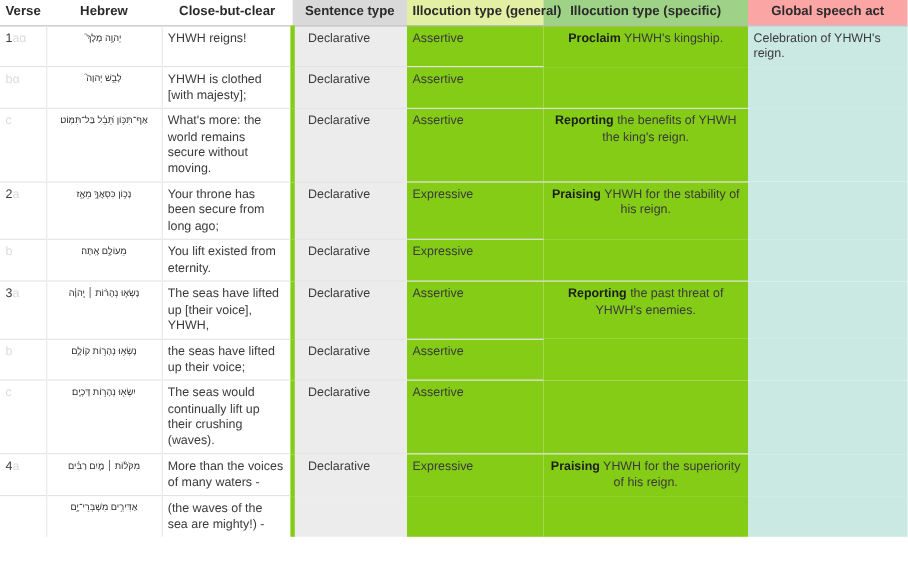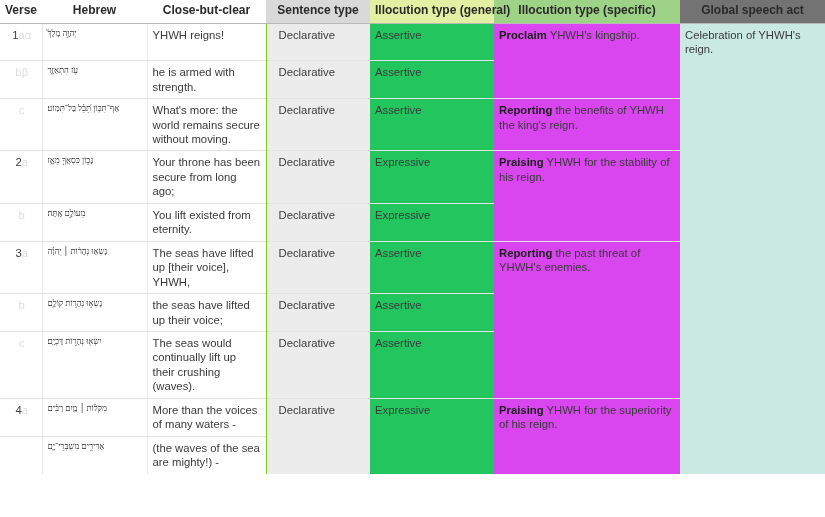--- a/index.html
+++ b/index.html
@@ -42,62 +42,62 @@
     padding: 4px 5px 5px 5px;
     border-bottom: 1px solid #b9b9b9;
     vertical-align: middle;
     line-height: 1.15;
     white-space: nowrap;
   }
   th.h-plain { background: #ffffff; }
   th.h-sent  { background: #d9d9d9; }
   th.h-gen   { background: #e3efa3; text-align: right; }
   th.h-spec  { background: #9ed286; }
-  th.h-glob  { background: #737373; }
+  th.h-glob  { background: #fca5a5; }
 
   tbody td {
     vertical-align: top;
     padding: 4px 5px 4px 5px;
     border-top: 1px solid #e3e3e3;
     line-height: 1.28;
     font-size: 11.3px;
     color: #3a3a3a;
   }
   tbody tr:first-child td { border-top: none; }
 
   td.verse {
-    text-align: center;
+    text-align: left;
     color: #444444;
     font-size: 11.3px;
     white-space: nowrap;
     border-right: 1px solid #e8e8e8;
     padding-right: 3px;
   }
   td.verse .num { color: #3c3c3c; }
   td.verse .sub { color: #dcdcdc; letter-spacing: 0px; }
   td.verse.only-sub .sub { color: #dcdcdc; }
 
   td.heb {
     direction: rtl;
-    text-align: left;
-    font-family: Liberation Serif, serif;
+    text-align: center;
+    font-family: Liberation Sans, sans-serif;
     font-size: 8.4px;
     color: #2b2b2b;
     border-right: 1px solid #e8e8e8;
     padding-top: 5px;
     white-space: nowrap;
     overflow: hidden;
   }
   td.cbc {
-    border-right: 1px solid #84cc16;
+    border-right: 4px solid #84cc16;
     color: #3a3a3a;
   }
   td.sent  { background: #ececec; color: #3a3a3a; padding-left: 12px; }
-  td.gen   { background: #22c55e; color: #3a3a3a; }
-  td.spec  { background: #d946ef; color: #3a3a3a; }
+  td.gen   { background: #84cc16; color: #3a3a3a; }
+  td.spec  { background: #84cc16; color: #3a3a3a; text-align: center; }
   td.glob  { background: #cbe9e3; color: #3a3a3a; }
 
   td.spec b { color: #1d1d1d; font-weight: bold; }
 
   
   td.nosep { border-top: none; }
 </style>
 </head>
 <body>
 
@@ -127,23 +127,23 @@
         <tr>
           <td class="verse"><span class="num">1</span><span class="sub">aα</span></td>
           <td class="heb">יְהוָ֣ה מָלָךְ֮</td>
           <td class="cbc">YHWH reigns!</td>
           <td class="sent">Declarative</td>
           <td class="gen">Assertive</td>
           <td class="spec"><b>Proclaim</b><span> YHWH's kingship.</span></td>
           <td class="glob">Celebration of YHWH's reign.</td>
         </tr>
         <tr>
-          <td class="verse only-sub"><span class="num"></span><span class="sub">bβ</span></td>
-          <td class="heb">עֹ֥ז הִתְאַזָּ֑ר</td>
-          <td class="cbc">he is armed with strength.</td>
+          <td class="verse only-sub"><span class="num"></span><span class="sub">bα</span></td>
+          <td class="heb">לָבֵ֣שׁ יְהוָה֮</td>
+          <td class="cbc">YHWH is clothed [with majesty];</td>
           <td class="sent">Declarative</td>
           <td class="gen">Assertive</td>
           <td class="spec nosep"><b></b><span></span></td>
           <td class="glob nosep"></td>
         </tr>
         <tr>
           <td class="verse only-sub"><span class="num"></span><span class="sub">c</span></td>
           <td class="heb">אַף־תִּכּ֥וֹן תֵּ֝בֵ֗ל בַּל־תִּמּֽוֹט׃</td>
           <td class="cbc">What's more: the world remains secure without moving.</td>
           <td class="sent">Declarative</td>

